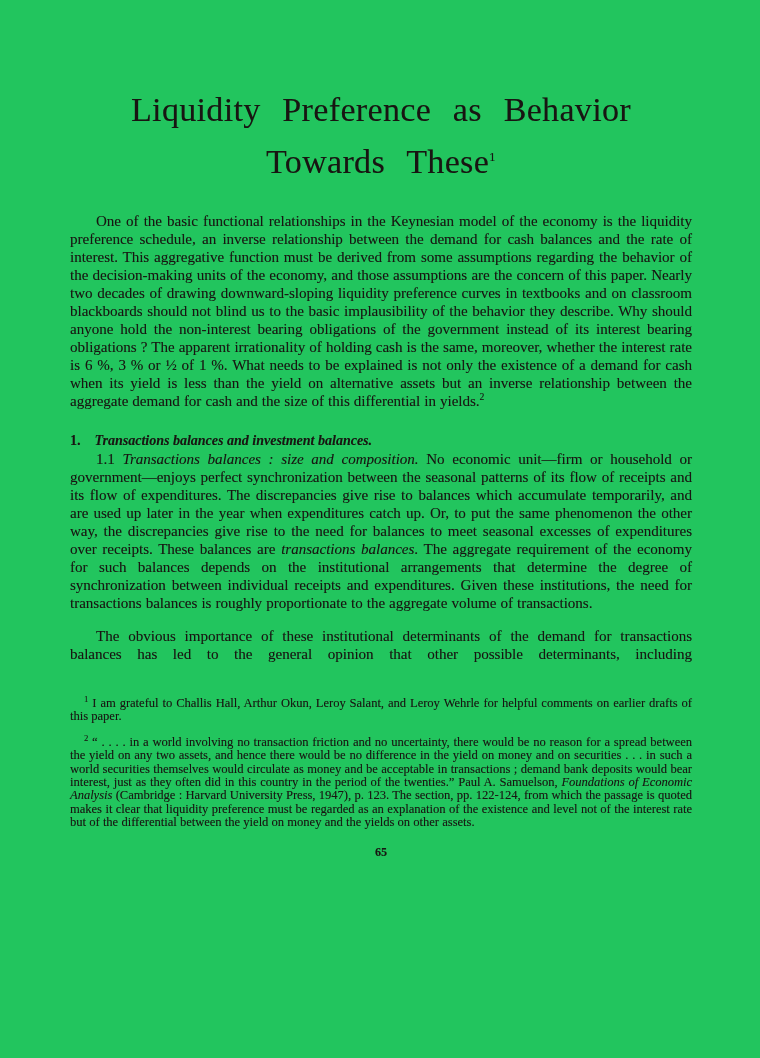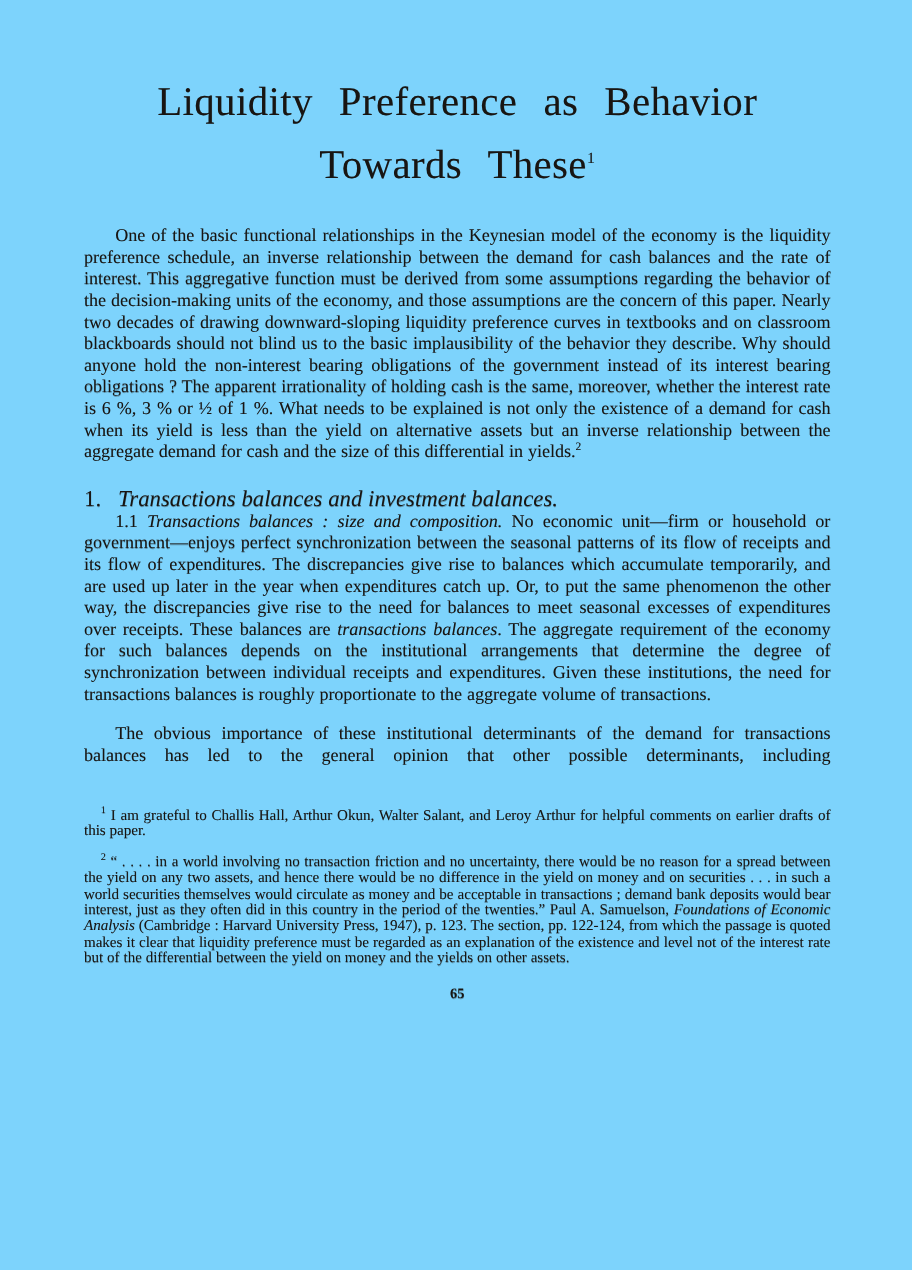--- a/index.html
+++ b/index.html
@@ -1,22 +1,22 @@
 <!DOCTYPE html>
 <html><head>
 <meta charset="utf-8">
 <style>
   html, body { margin: 0; padding: 0; background: #ffffff; }
   .page {
     position: relative;
     width: 760px;
     height: 1058px;
     box-sizing: border-box;
-    background: #7dd3fc;
-    padding: 60px 68px 0 70px;
+    background: #22c55e;
+    padding: 84px 68px 0 70px;
     overflow: hidden;
     font-family: "Liberation Serif", "DejaVu Serif", serif;
     color: #181512;
     text-shadow: 0.2px 0.2px 0 rgba(25,20,14,0.35);
   }
   .title {
     margin: 0;
     text-align: center;
     font-size: 34px;
     line-height: 52px;
@@ -36,23 +36,24 @@
     font-size: 15px;
     line-height: 18px;
     text-align: justify;
     text-indent: 26px;
     word-spacing: 0.02em;
   }
   .body-para sup { font-size: 9.5px; line-height: 0; vertical-align: super; }
   .para-intro { margin-top: 24px; }
   .section-heading {
     margin: 22px 0 0 0;
-    font-size: 19px;
+    font-size: 14px;
     line-height: 18px;
     text-indent: 0;
+    font-weight: bold;
   }
   .sec-num { font-style: normal; margin-right: 14px; }
   .it { font-style: italic; }
   .para-two-kinds { margin-top: 9px; }
   .para-trans { }
   .para-obvious { margin-top: 15px; text-align-last: justify; }
   .footnotes { margin-top: 34px; }
   .footnote {
     margin: 0;
     font-size: 12.5px;
@@ -84,19 +85,19 @@
   <p class="body-para para-intro"><span>One of the basic functional relationships in the Keynesian model of the economy is the liquidity preference schedule, an inverse relationship between the demand for cash balances and the rate of interest. This aggregative function must be derived from some assumptions regarding the behavior of the decision-making units of the economy, and those assumptions are the concern of this paper. Nearly two decades of drawing downward-sloping liquidity preference curves in textbooks and on classroom blackboards should not blind us to the basic implausibility of the behavior they describe. Why should anyone hold the non-interest bearing obligations of the government instead of its interest bearing obligations ? The apparent irrationality of holding cash is the same, moreover, whether the interest rate is 6 %, 3 % or ½ of 1 %. What needs to be explained is not only the existence of a demand for cash when its yield is less than the yield on alternative assets but an inverse relationship between the aggregate demand for cash and the size of this differential in yields.</span><sup>2</sup></p>
 
   <p class="section-heading"><span class="sec-num">1.</span><span class="it">Transactions balances and investment balances.</span></p>
 
 
   <p class="body-para para-trans"><span>1.1 </span><span class="it">Transactions balances : size and composition.</span><span> No economic unit—firm or household or government—enjoys perfect synchronization between the seasonal patterns of its flow of receipts and its flow of expenditures. The discrepancies give rise to balances which accumulate temporarily, and are used up later in the year when expenditures catch up. Or, to put the same phenomenon the other way, the discrepancies give rise to the need for balances to meet seasonal excesses of expenditures over receipts. These balances are </span><span class="it">transactions balances</span><span>. The aggregate requirement of the economy for such balances depends on the institutional arrangements that determine the degree of synchronization between individual receipts and expenditures. Given these institutions, the need for transactions balances is roughly proportionate to the aggregate volume of transactions.</span></p>
 
   <p class="body-para para-obvious">The obvious importance of these institutional determinants of the demand for transactions balances has led to the general opinion that other possible determinants, including</p>
 
   <div class="footnotes">
-    <p class="footnote"><sup>1</sup><span> I am grateful to Challis Hall, Arthur Okun, Walter Salant, and Leroy Arthur for helpful comments on earlier drafts of this paper.</span></p>
+    <p class="footnote"><sup>1</sup><span> I am grateful to Challis Hall, Arthur Okun, Leroy Salant, and Leroy Wehrle for helpful comments on earlier drafts of this paper.</span></p>
     <p class="footnote"><sup>2</sup><span> “ . . . . in a world involving no transaction friction and no uncertainty, there would be no reason for a spread between the yield on any two assets, and hence there would be no difference in the yield on money and on securities . . . in such a world securities themselves would circulate as money and be acceptable in transactions ; demand bank deposits would bear interest, just as they often did in this country in the period of the twenties.” Paul A. Samuelson, </span><span class="it">Foundations of Economic Analysis</span><span> (Cambridge : Harvard University Press, 1947), p. 123. The section, pp. 122-124, from which the passage is quoted makes it clear that liquidity preference must be regarded as an explanation of the existence and level not of the interest rate but of the differential between the yield on money and the yields on other assets.</span></p>
   </div>
 
   <div class="page-number">65</div>
 
 </div>
 
 </body></html>

